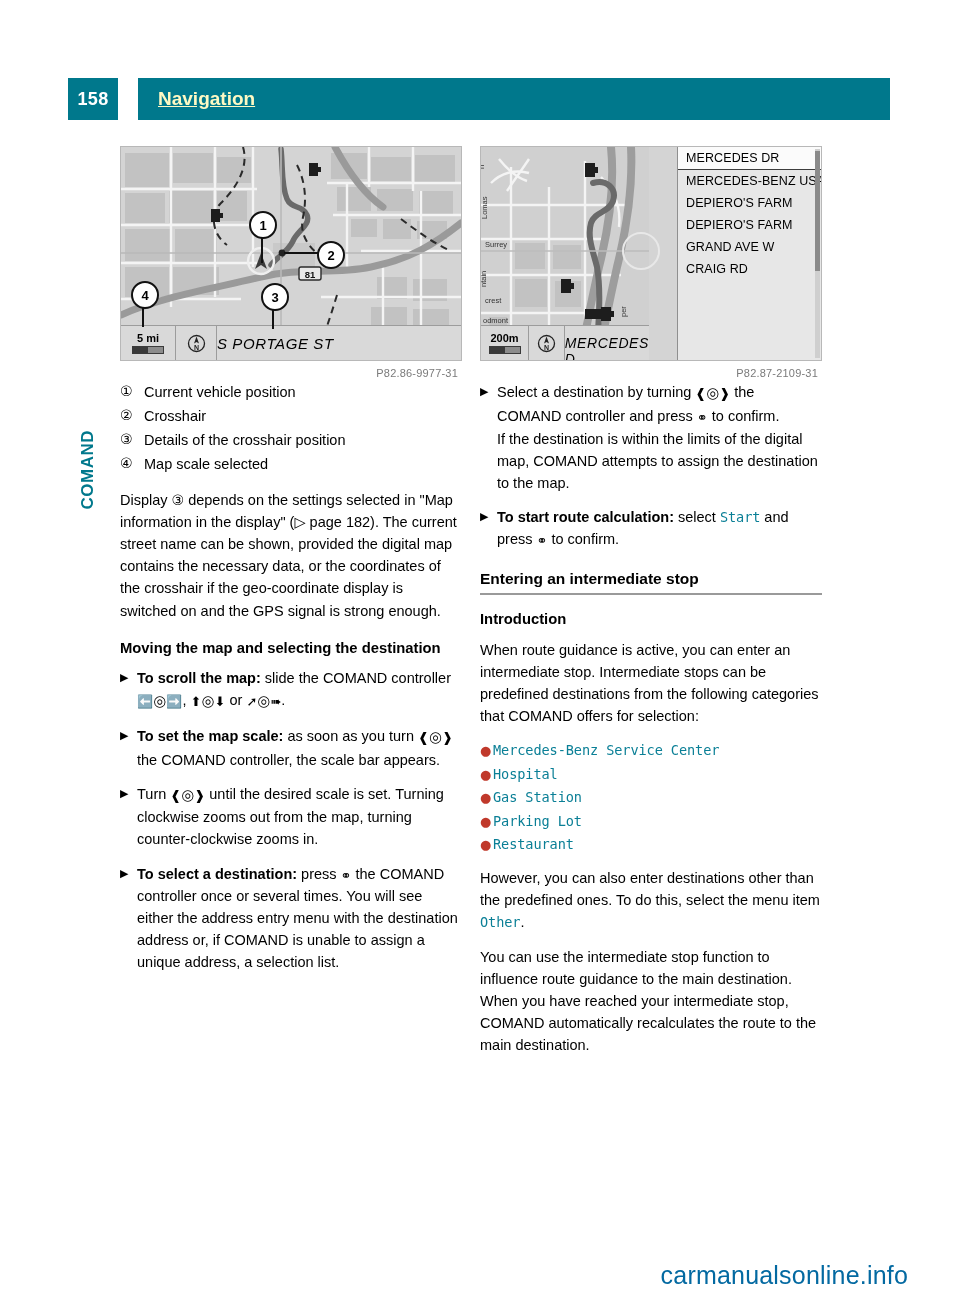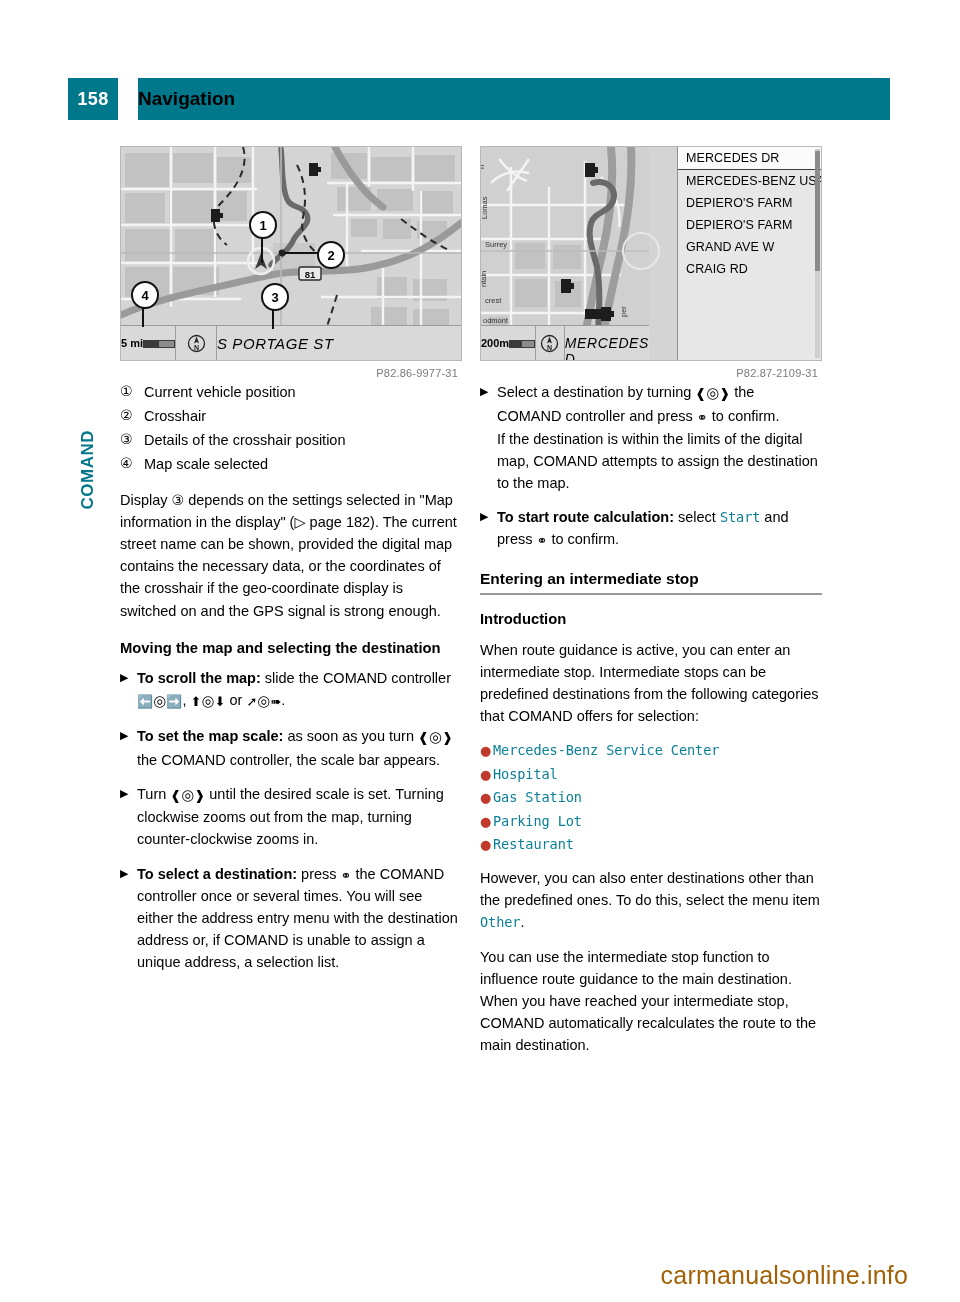--- a/index.html
+++ b/index.html
@@ -38,25 +38,27 @@
     font-weight: bold;
     letter-spacing: 0.3px;
   }
   .header-gap {
     width: 4px;
     background: #ffffff;
   }
   .header-title-bar {
     flex: 1;
     background: #00788c;
-    color: #000000;
+    color: #fef9c3;
     display: flex;
     align-items: center;
+    padding-left: 20px;
     font-size: 19px;
     font-weight: bold;
+    text-decoration: underline;
   }
 
   
   .chapter-tab {
     position: absolute;
     left: 78px;
     top: 430px;
     color: #00788c;
     font-size: 17px;
     font-weight: bold;
@@ -102,21 +104,21 @@
     height: 34px;
     background: #d9d9d9;
     border-top: 1px solid #9c9c9c;
     display: flex;
     align-items: center;
   }
   .scale-box {
     width: 54px;
     height: 100%;
     display: flex;
-    flex-direction: row;
+    flex-direction: column;
     align-items: center;
     justify-content: center;
     border-right: 1px solid #9c9c9c;
   }
   .scale-text { font-size: 11px; font-weight: bold; line-height: 1; }
   .scale-bar {
     margin-top: 2px;
     width: 30px; height: 6px;
     background: linear-gradient(to right, #3a3a3a 0 50%, #8c8c8c 50% 100%);
     border: 1px solid #3a3a3a;
@@ -272,21 +274,21 @@
     vertical-align: -1px;
   }
   .ctrl .ring { font-size: 15px; }
 
   
   .watermark {
     position: absolute;
     right: 52px;
     bottom: 12px;
     font-size: 25px;
-    color: #a16207;
+    color: #0369a1;
     letter-spacing: 0.2px;
     font-family: "Liberation Sans", sans-serif;
   }
 </style>
 </head>
 <body>
 
 <div class="page-header">
   <div class="page-number-box">158</div>
   <div class="header-gap"></div>

